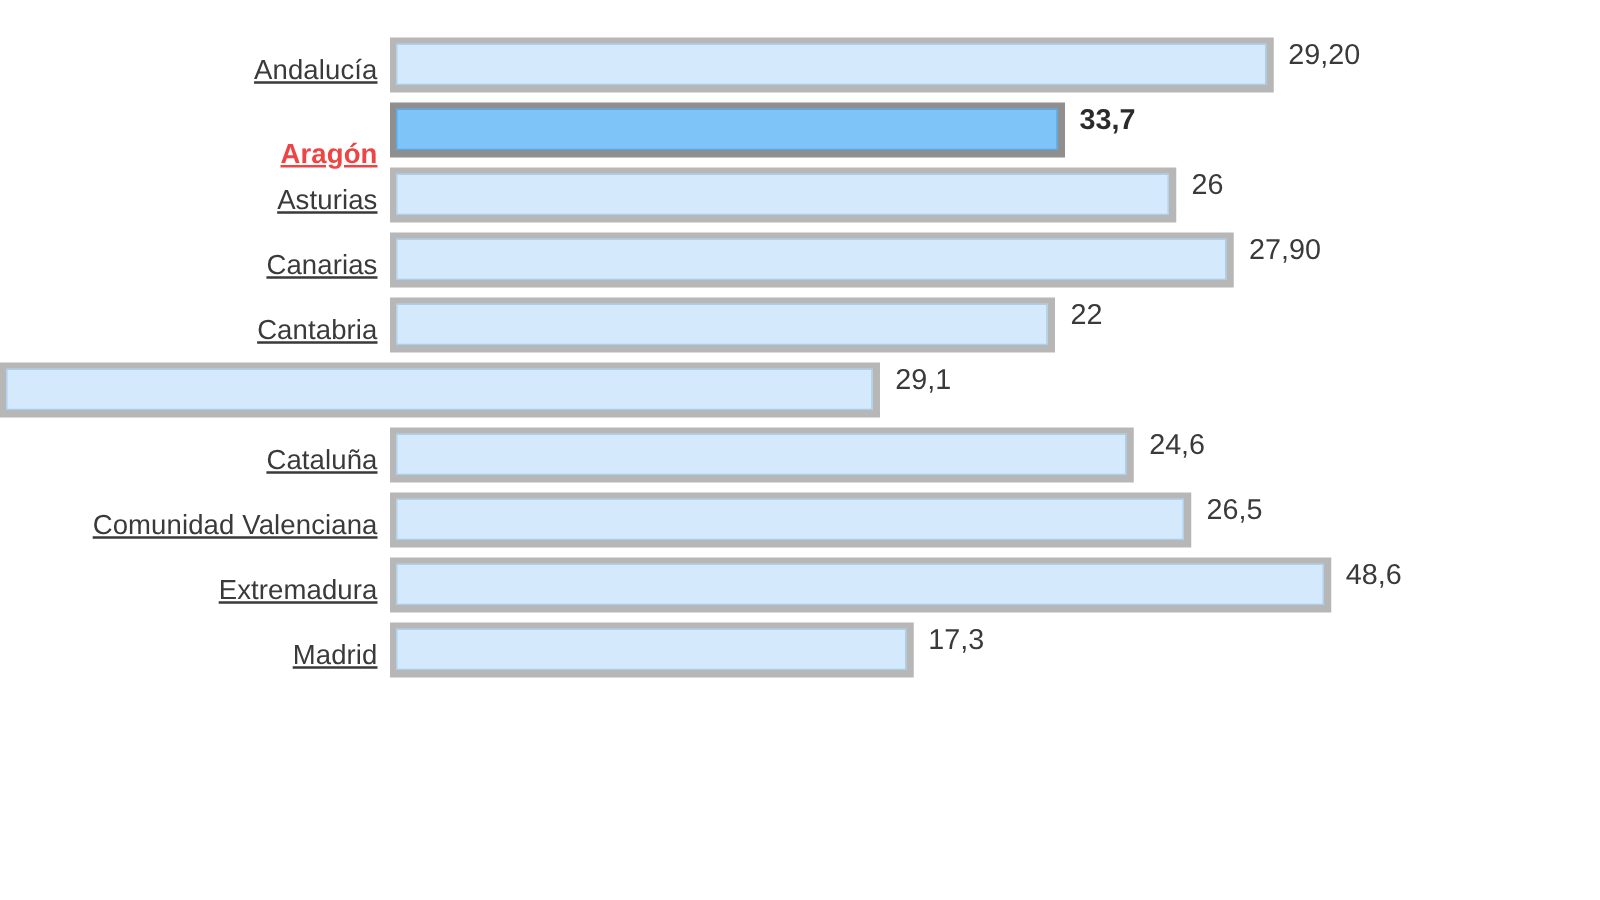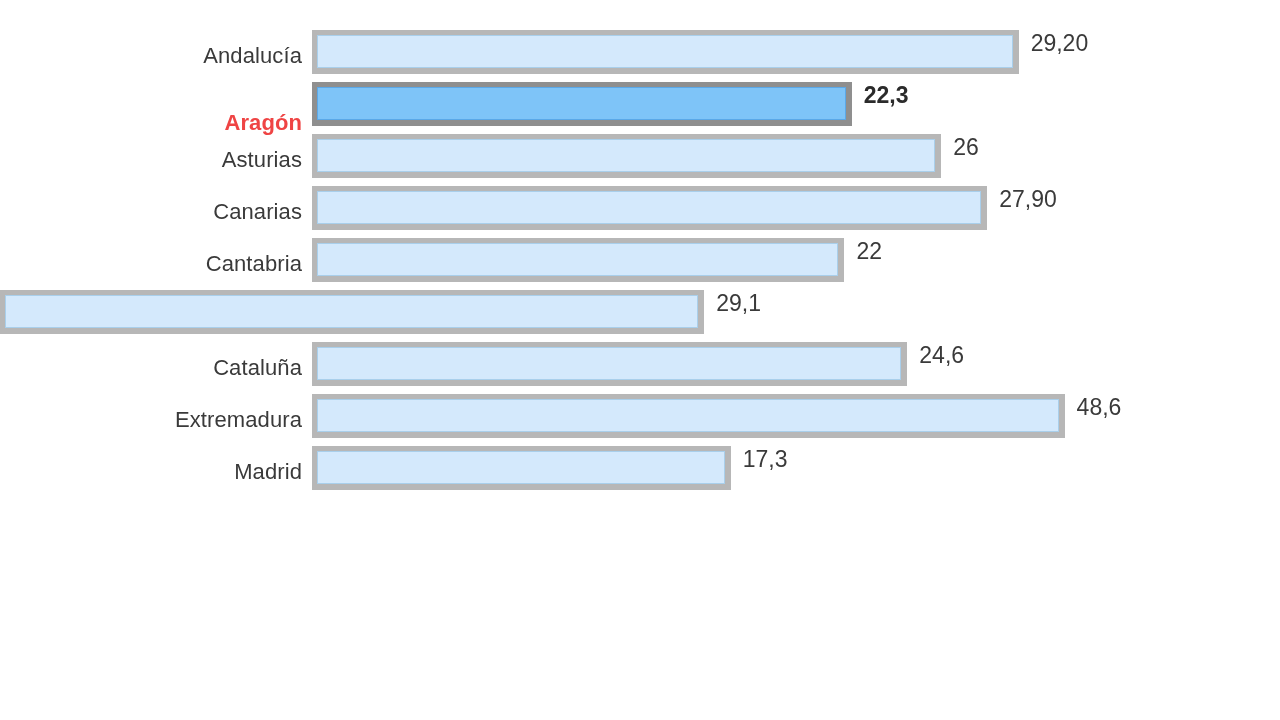--- a/index.html
+++ b/index.html
@@ -41,20 +41,21 @@
     width: 312px;
     flex: 0 0 312px;
     text-align: right;
     padding-right: 10px;
     box-sizing: border-box;
     font-size: 22px;
     line-height: 26px;
     color: #3a3a3a;
     white-space: nowrap;
     letter-spacing: 0.1px;
+    text-decoration: underline;
   }
   .chart-row.is-highlight .row-label {
     font-weight: bold;
     color: #ef4444;
     margin-top: 29px;
   }
 
   .bar-area {
     position: relative;
     flex: 1 1 auto;
@@ -115,21 +116,21 @@
           </div>
           <div class="bar-value">29,20</div>
         </div>
       </div>
       <div class="chart-row is-highlight">
         <div class="row-label">Aragón</div>
         <div class="bar-area">
           <div class="bar-frame" style="width: 539.66px;">
             <div class="bar-fill"></div>
           </div>
-          <div class="bar-value">22,3</div>
+          <div class="bar-value">33,7</div>
         </div>
       </div>
       <div class="chart-row">
         <div class="row-label">Asturias</div>
         <div class="bar-area">
           <div class="bar-frame" style="width: 629.2px;">
             <div class="bar-fill"></div>
           </div>
           <div class="bar-value">26</div>
         </div>
@@ -160,20 +161,29 @@
           <div class="bar-value">29,1</div>
         </div>
       </div>
       <div class="chart-row">
         <div class="row-label">Cataluña</div>
         <div class="bar-area">
           <div class="bar-frame" style="width: 595.32px;">
             <div class="bar-fill"></div>
           </div>
           <div class="bar-value">24,6</div>
+        </div>
+      </div>
+      <div class="chart-row">
+        <div class="row-label">Comunidad Valenciana</div>
+        <div class="bar-area">
+          <div class="bar-frame" style="width: 641.3px;">
+            <div class="bar-fill"></div>
+          </div>
+          <div class="bar-value">26,5</div>
         </div>
       </div>
       <div class="chart-row">
         <div class="row-label">Extremadura</div>
         <div class="bar-area">
           <div class="bar-frame" style="width: 752.62px;">
             <div class="bar-fill"></div>
           </div>
           <div class="bar-value">48,6</div>
         </div>

